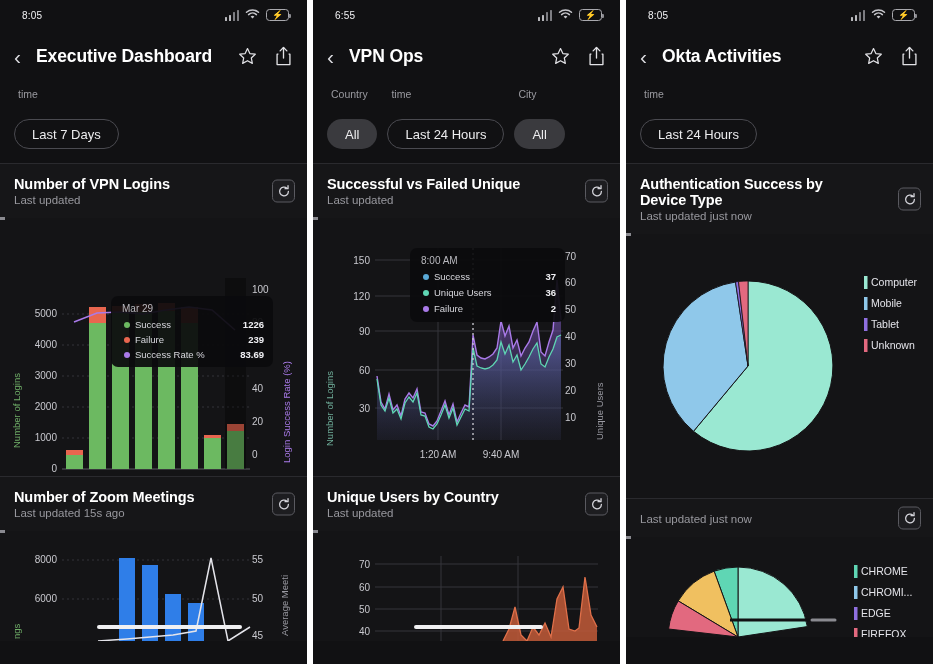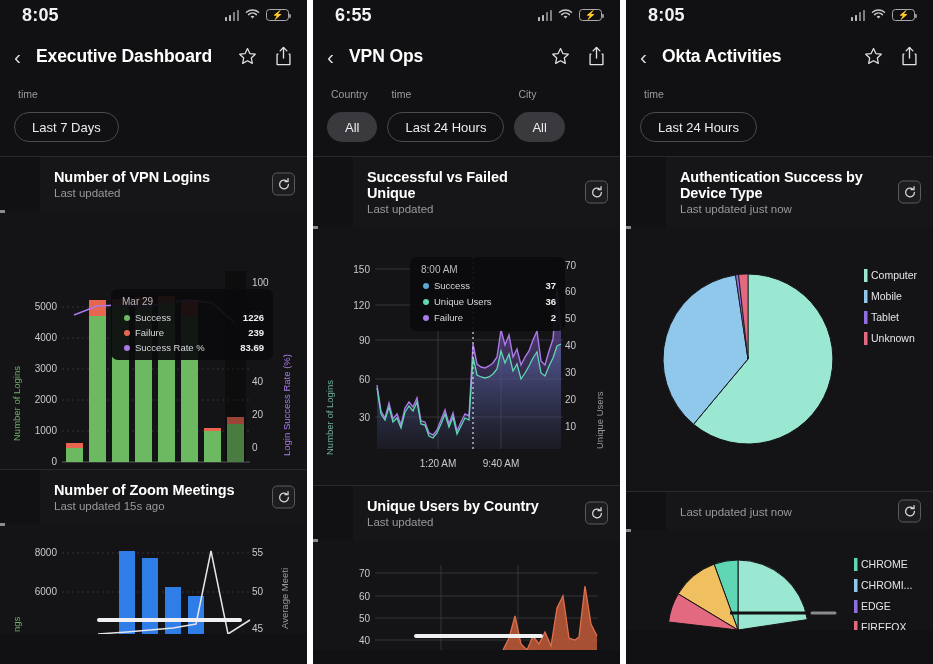--- a/index.html
+++ b/index.html
@@ -19,21 +19,21 @@
     color:#e8e8ea;
     flex:0 0 auto;
   }
   .gap { width:6px; height:664px; background:#ffffff; flex:0 0 auto; }
 
   
   .statusbar {
     height:30px; display:flex; align-items:center;
     justify-content:space-between; padding:0 18px 0 22px;
   }
-  .clock { font-size:18px; font-weight:700; letter-spacing:.2px; color:#f2f2f4; }
+  .clock { font-size:10px; font-weight:400; letter-spacing:.2px; color:#f2f2f4; }
   .status-icons { display:flex; align-items:center; gap:6px; }
   .sig { display:flex; align-items:flex-end; gap:1.5px; height:11px; }
   .sig i { width:2.5px; background:#b9b9bd; border-radius:.5px; display:block; }
   .sig i:nth-child(1){height:4px;} .sig i:nth-child(2){height:6px;}
   .sig i:nth-child(3){height:8.5px; background:#7d7d82;} .sig i:nth-child(4){height:11px; background:#7d7d82;}
   .batt {
     width:23px;height:12px;border:1.3px solid #a9a9ae;border-radius:3.5px;
     position:relative;padding:1.3px;
   }
   .batt::after{content:"";position:absolute;right:-3px;top:3.5px;width:1.8px;height:4px;background:#8b8b90;border-radius:0 1px 1px 0;}
@@ -43,32 +43,32 @@
   
   .navbar { height:52px; display:flex; align-items:center; padding:0 14px 0 14px; gap:0; }
   .back { font-size:21px; color:#dcdce0; width:22px; text-align:left; line-height:1; cursor:pointer; }
   .nav-title { font-size:17.5px; font-weight:700; color:#ffffff; letter-spacing:-.1px; flex:1; }
   .nav-actions { display:flex; align-items:center; gap:16px; }
   .ico { width:20px;height:22px;display:flex;align-items:center;justify-content:center;cursor:pointer; }
   .ico svg { display:block; }
 
   
   .filters { padding:6px 14px 14px 14px; display:flex; gap:10px; align-items:flex-end; }
-  .filter { display:flex; flex-direction:column; gap:12px; }
+  .filter { display:flex; flex-direction:column; gap:19px; }
   .filter-label { font-size:10.5px; color:#9a9aa0; padding-left:4px; }
   .pill {
     height:30px; border-radius:16px; display:flex; align-items:center; justify-content:center;
     padding:8px 17px; font-size:13px; color:#ececee; white-space:nowrap; cursor:pointer;
   }
   .pill.outline { border:1px solid #4a4a50; background:transparent; }
   .pill.solid { background:#3a3a3e; border:1px solid transparent; }
 
   
   .divider { height:1px; background:#2a2a2e; }
-  .card-head { padding:12px 27px 12px 14px; background:#161618; position:relative;margin-left:40px; }
+  .card-head { padding:12px 27px 12px 14px; background:#161618; position:relative; }
   .card-title { font-size:14.5px; font-weight:700; color:#ffffff; letter-spacing:-.1px; padding-right:34px; }
   .card-sub { font-size:11.5px; color:#98989e; margin-top:2px; }
   .refresh {
     position:absolute; right:12px; top:50%; transform:translateY(-50%);
     width:23px;height:23px;border:1.2px solid #5a5a60;border-radius:5px;
     display:flex;align-items:center;justify-content:center;cursor:pointer;background:#1d1d20;
   }
   .card-body { background:#141416; position:relative; }
   .tickmark { position:absolute; left:0; top:-1px; width:5px; height:3px; background:#8a8a90; }
 

